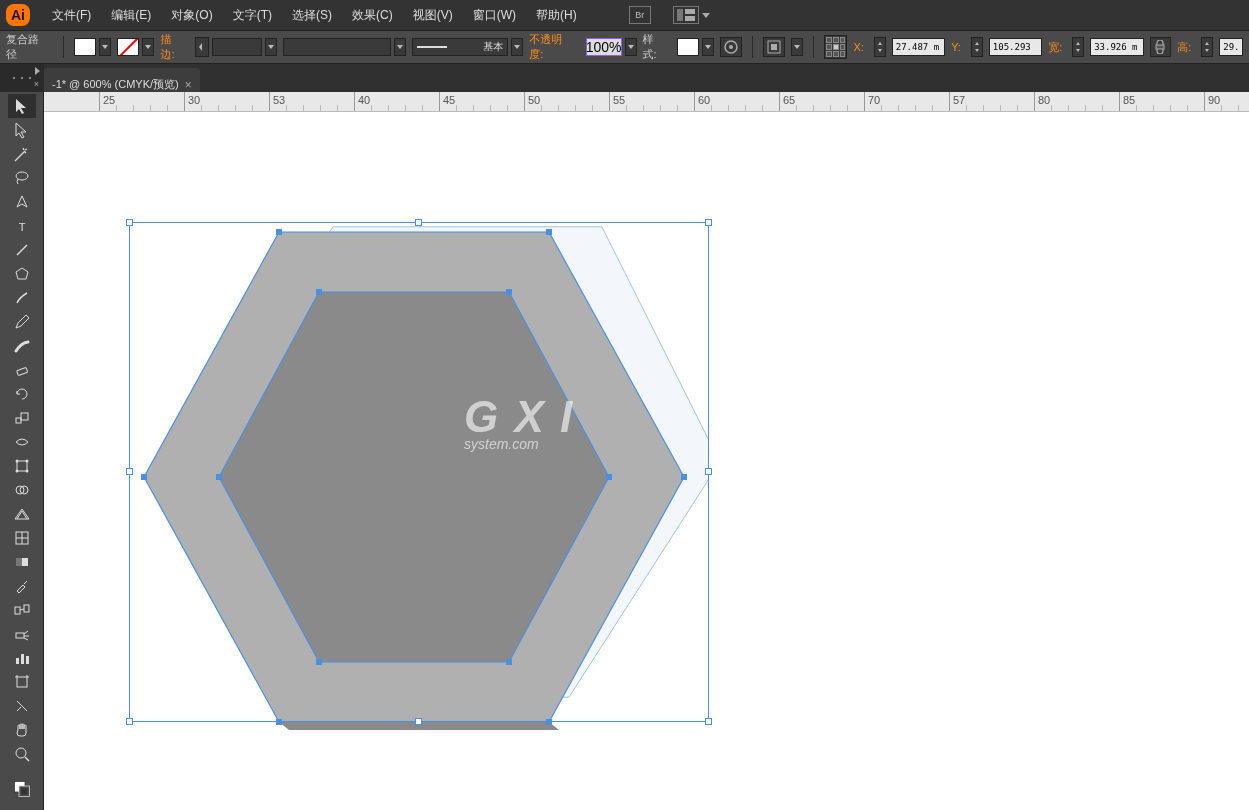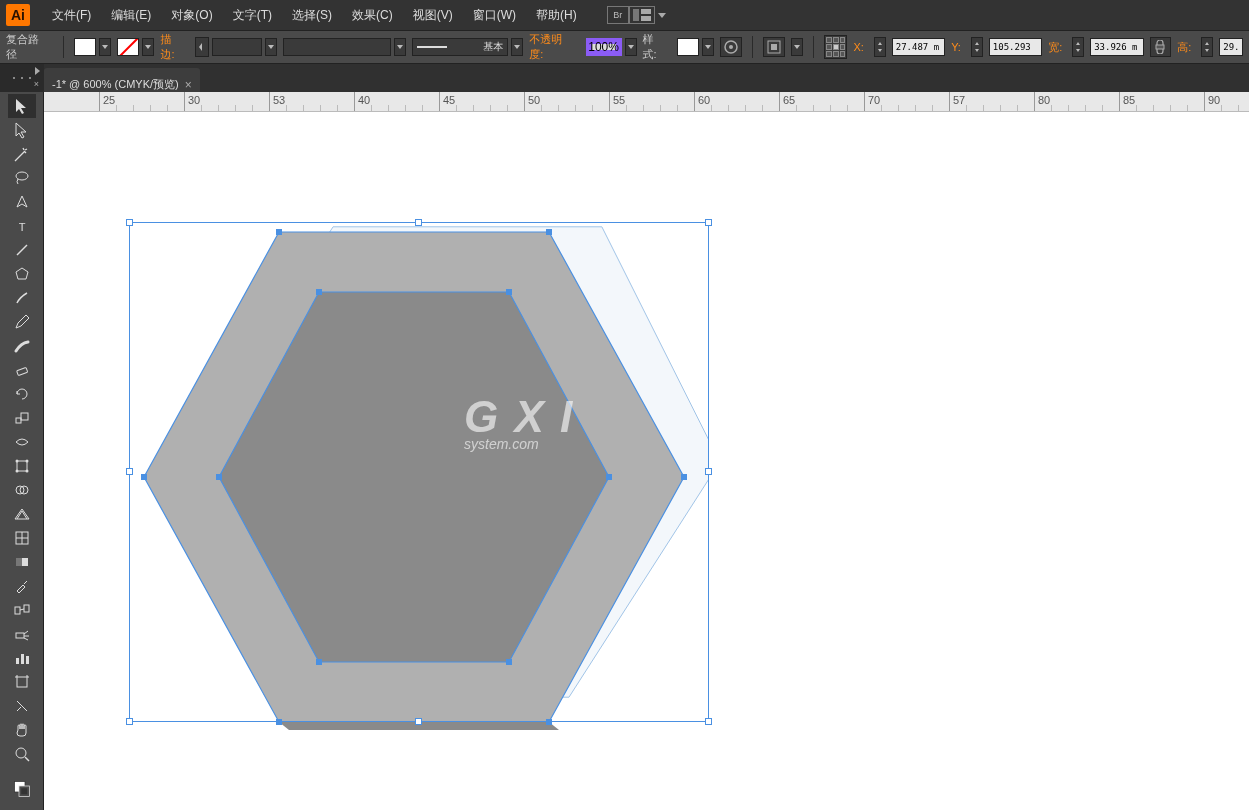--- a/index.html
+++ b/index.html
@@ -1,41 +1,41 @@
 <!DOCTYPE html>
 <html><head>
 <meta charset="utf-8">
 <style>
 * { margin: 0; padding: 0; box-sizing: border-box; font-family: "Microsoft YaHei", sans-serif; font-size: 11px; -webkit-user-select: none; user-select: none; }
 body { width: 1249px; height: 810px; background: #4a4a4a; overflow: hidden; position: relative; }
 
 
 .menubar { height: 30px; background: #333333; display: flex; align-items: center; padding-left: 6px; gap: 0; }
-.ai-logo { width: 24px; height: 22px; background: #ff7700; color: #2a1200; font-weight: bold; font-size: 14px; display: flex; align-items: center; justify-content: center; border-radius: 2px; margin-right: 12px; }
+.ai-logo { width: 24px; height: 22px; background: #ff7700; color: #2a1200; font-weight: bold; font-size: 14px; display: flex; align-items: center; justify-content: center; border-radius: 8px; margin-right: 12px; }
 .menu-item { color: #ddd; padding: 6px 10px; cursor: pointer; font-size: 12px; }
 .menubar .spacer { flex: 0 0 20px; }
-.mb-icon { width: 22px; height: 18px; border: 1px solid #777; margin-left: 0; display: flex; align-items: center; justify-content: center; color: #bbb; font-size: 9px; cursor: pointer; }
+.mb-icon { width: 22px; height: 18px; border: 1px solid #777; margin-left: 22px; display: flex; align-items: center; justify-content: center; color: #bbb; font-size: 9px; cursor: pointer; }
 .mb-drop { display: flex; align-items: center; }
 .mb-drop .tri { width: 0; height: 0; border-left: 4px solid transparent; border-right: 4px solid transparent; border-top: 5px solid #aaa; margin-left: 3px; }
 
 
 .controlbar { height: 34px; background: #4a4a4a; border-top: 1px solid #222; border-bottom: 1px solid #222; display: flex; align-items: center; padding: 0 6px; gap: 6px; color: #ccc; }
 .cb-label { color: #ccc; font-size: 11px; padding-right: 4px; }
 .cb-section { display: flex; align-items: center; gap: 3px; }
 .swatch { width: 22px; height: 18px; border: 1px solid #222; background: #fff; }
 .swatch.red-slash { position: relative; background: #fff; overflow: hidden; }
 .swatch.red-slash::after { content: ""; position: absolute; left: -4px; top: 50%; width: 140%; height: 2px; background: #ff0000; transform: rotate(-45deg); }
 .dropbtn { width: 12px; height: 18px; background: #3a3a3a; border: 1px solid #222; display: flex; align-items: center; justify-content: center; }
 .dropbtn::after { content: ""; width: 0; height: 0; border-left: 3px solid transparent; border-right: 3px solid transparent; border-top: 4px solid #bbb; }
 .orange { color: #ff8c1a; }
 .stroke-style { width: 96px; height: 18px; background: #3a3a3a; border: 1px solid #222; display: flex; align-items: center; padding: 0 4px; gap: 8px; }
 .stroke-line { flex: 1; height: 2px; background: #ddd; }
 .stroke-text { color: #ddd; font-size: 10px; margin-left: 28px; }
 .brush-box { width: 108px; height: 18px; background: #3a3a3a; border: 1px solid #222; }
-.numbox { width: 36px; height: 18px; background: #ddd; color: #000; border: 6px solid #8b5cf6; display: flex; align-items: center; justify-content: center; font-size: 12px; }
+.numbox { width: 36px; height: 18px; background: #ddd; color: #000; border: 1px solid #8b5cf6; display: flex; align-items: center; justify-content: center; font-size: 14px; }
 .display-field { width: 54px; height: 18px; background: #e8e8e8; color: #000; border: 1px solid #222; display: flex; align-items: center; padding: 0 3px; font-size: 9px; font-family: monospace; white-space: nowrap; overflow: hidden; }
 .icon-btn { width: 22px; height: 20px; background: #3a3a3a; border: 1px solid #222; display: flex; align-items: center; justify-content: center; color: #bbb; cursor: pointer; }
 .transform-origin { width: 24px; height: 24px; display: grid; grid-template-columns: repeat(3, 1fr); grid-template-rows: repeat(3, 1fr); gap: 1px; background: #3a3a3a; border: 1px solid #222; padding: 1px; }
 .transform-origin div { background: #555; border: 1px solid #888; }
 .transform-origin div.active { background: #ccc; }
 .vsep { width: 1px; height: 22px; background: #2a2a2a; margin: 0 4px; }
 
 
 .tabbar-row { display: flex; height: 28px; background: #303030; align-items: flex-end; }
 .side-collapse { width: 44px; height: 28px; background: #2a2a2a; display: flex; align-items: center; justify-content: center; gap: 2px; position: relative; }

